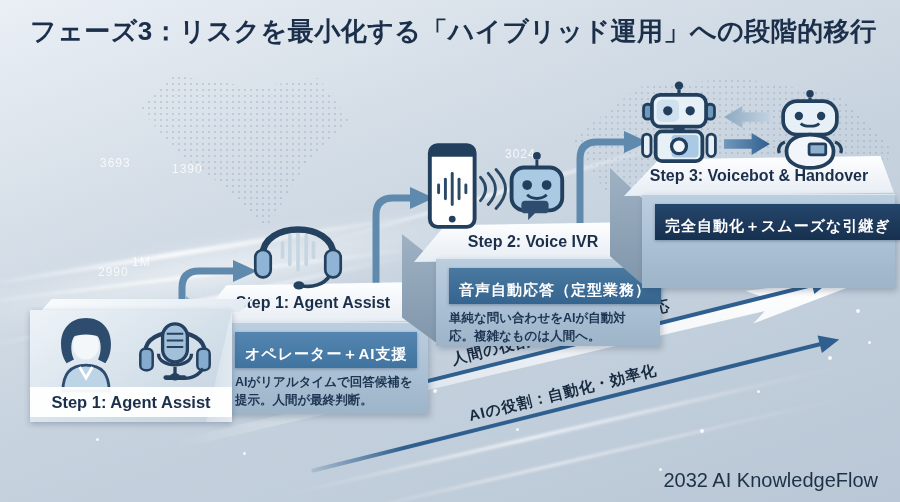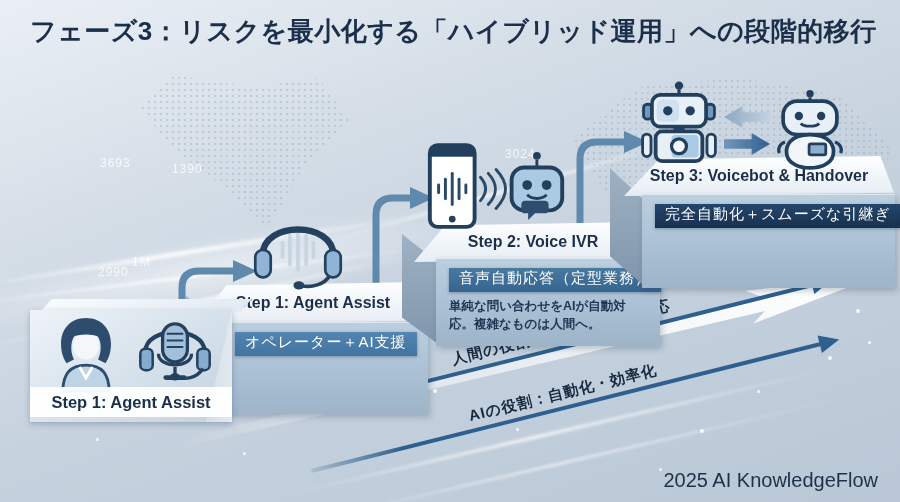--- a/index.html
+++ b/index.html
@@ -46,22 +46,22 @@
   #top1{left:196px;top:282px;width:234px;height:42px;}
   #top2{left:414px;top:222px;width:238px;height:40px;}
   #top3{left:624px;top:156px;width:270px;height:40px;}
   .stepTitle{font-size:16px;font-weight:bold;color:#1b2f4a;white-space:nowrap;}
   .stepFront{position:absolute;z-index:4;
     background:linear-gradient(180deg,#bccfe0 0%,#a9bfd3 60%,#9db4c9 100%);
     box-shadow:inset 0 1px 0 rgba(255,255,255,.5),2px 3px 6px rgba(30,50,80,.25);}
   #front1{left:222px;top:322px;width:206px;height:92px;}
   #front2{left:436px;top:258px;width:224px;height:88px;}
   #front3{left:642px;top:194px;width:253px;height:94px;}
-  .badge{display:inline-block;margin:10px 0 0 13px;padding:1px 10px 4px;font-size:15px;
-    font-weight:normal;color:#fff;letter-spacing:1px;box-shadow:0 1px 3px rgba(20,40,70,.35);
+  .badge{display:inline-block;margin:10px 0 0 13px;padding:13px 10px 4px;font-size:15px;
+    font-weight:bold;color:#fff;letter-spacing:1px;box-shadow:0 1px 3px rgba(20,40,70,.35);
     white-space:nowrap;}
   #badge1{background:linear-gradient(180deg,#5585b2,#40749f);}
   #badge2{background:linear-gradient(180deg,#49799f,#35648f);}
   #badge3{background:linear-gradient(180deg,#24466b,#17304f);}
   .stepDesc{margin:6px 13px 0;font-size:12.5px;font-weight:bold;color:#1d3552;line-height:1.42;}
 
   
   #cardTop{position:absolute;z-index:4;left:40px;top:299px;width:200px;height:13px;
     background:linear-gradient(90deg,#f8fbfd,#e3ebf2);transform:skewX(-42deg);
     transform-origin:bottom left;}
@@ -166,20 +166,21 @@
       <polygon points="624,131 648,142 624,153"></polygon>
     </g>
   </svg>
 
   <div class="stepSide" id="side1"></div>
   <div class="stepTop" id="top1">
     <span class="stepTitle">Step 1: Agent Assist</span>
   </div>
   <div class="stepFront" id="front1">
     <span class="badge" id="badge1">オペレーター＋AI支援</span>
+    <div class="stepDesc">AIがリアルタイムで回答候補を提示。人間が最終判断。</div>
   </div>
 
   <div class="stepSide" id="side2"></div>
   <div class="stepTop" id="top2">
     <span class="stepTitle">Step 2: Voice IVR</span>
   </div>
   <div class="stepFront" id="front2">
     <span class="badge" id="badge2">音声自動応答（定型業務）</span>
     <div class="stepDesc">単純な問い合わせをAIが自動対応。複雑なものは人間へ。</div>
   </div>
@@ -293,15 +294,15 @@
       <circle cx="29" cy="30" r="4.5" fill="#22405e"></circle>
         <circle cx="53" cy="30" r="4.5" fill="#22405e"></circle>
       <path d="M31 38 c4 4 16 4 20 0" fill="none" stroke="#22405e" stroke-width="3"></path>
       <path d="M14 58 c-6 2 -8 8 -6 12" fill="none" stroke="#22405e" stroke-width="3.5"></path>
       <path d="M68 58 c6 2 8 8 6 12" fill="none" stroke="#22405e" stroke-width="3.5"></path>
       <path d="M41 50 C20 50 14 62 16 72 C18 82 30 86 41 86 C52 86 64 82 66 72 C68 62 62 50 41 50 Z" fill="#f2f6fa" stroke="#22405e" stroke-width="4"></path>
       <rect x="40" y="60" width="18" height="12" rx="2" fill="#8fb0cc" stroke="#22405e" stroke-width="3"></rect>
     </svg>
   </div>
 
-  <div class="footer">2025 AI KnowledgeFlow</div>
+  <div class="footer">2032 AI KnowledgeFlow</div>
 
 </div>
 
 </body></html>

